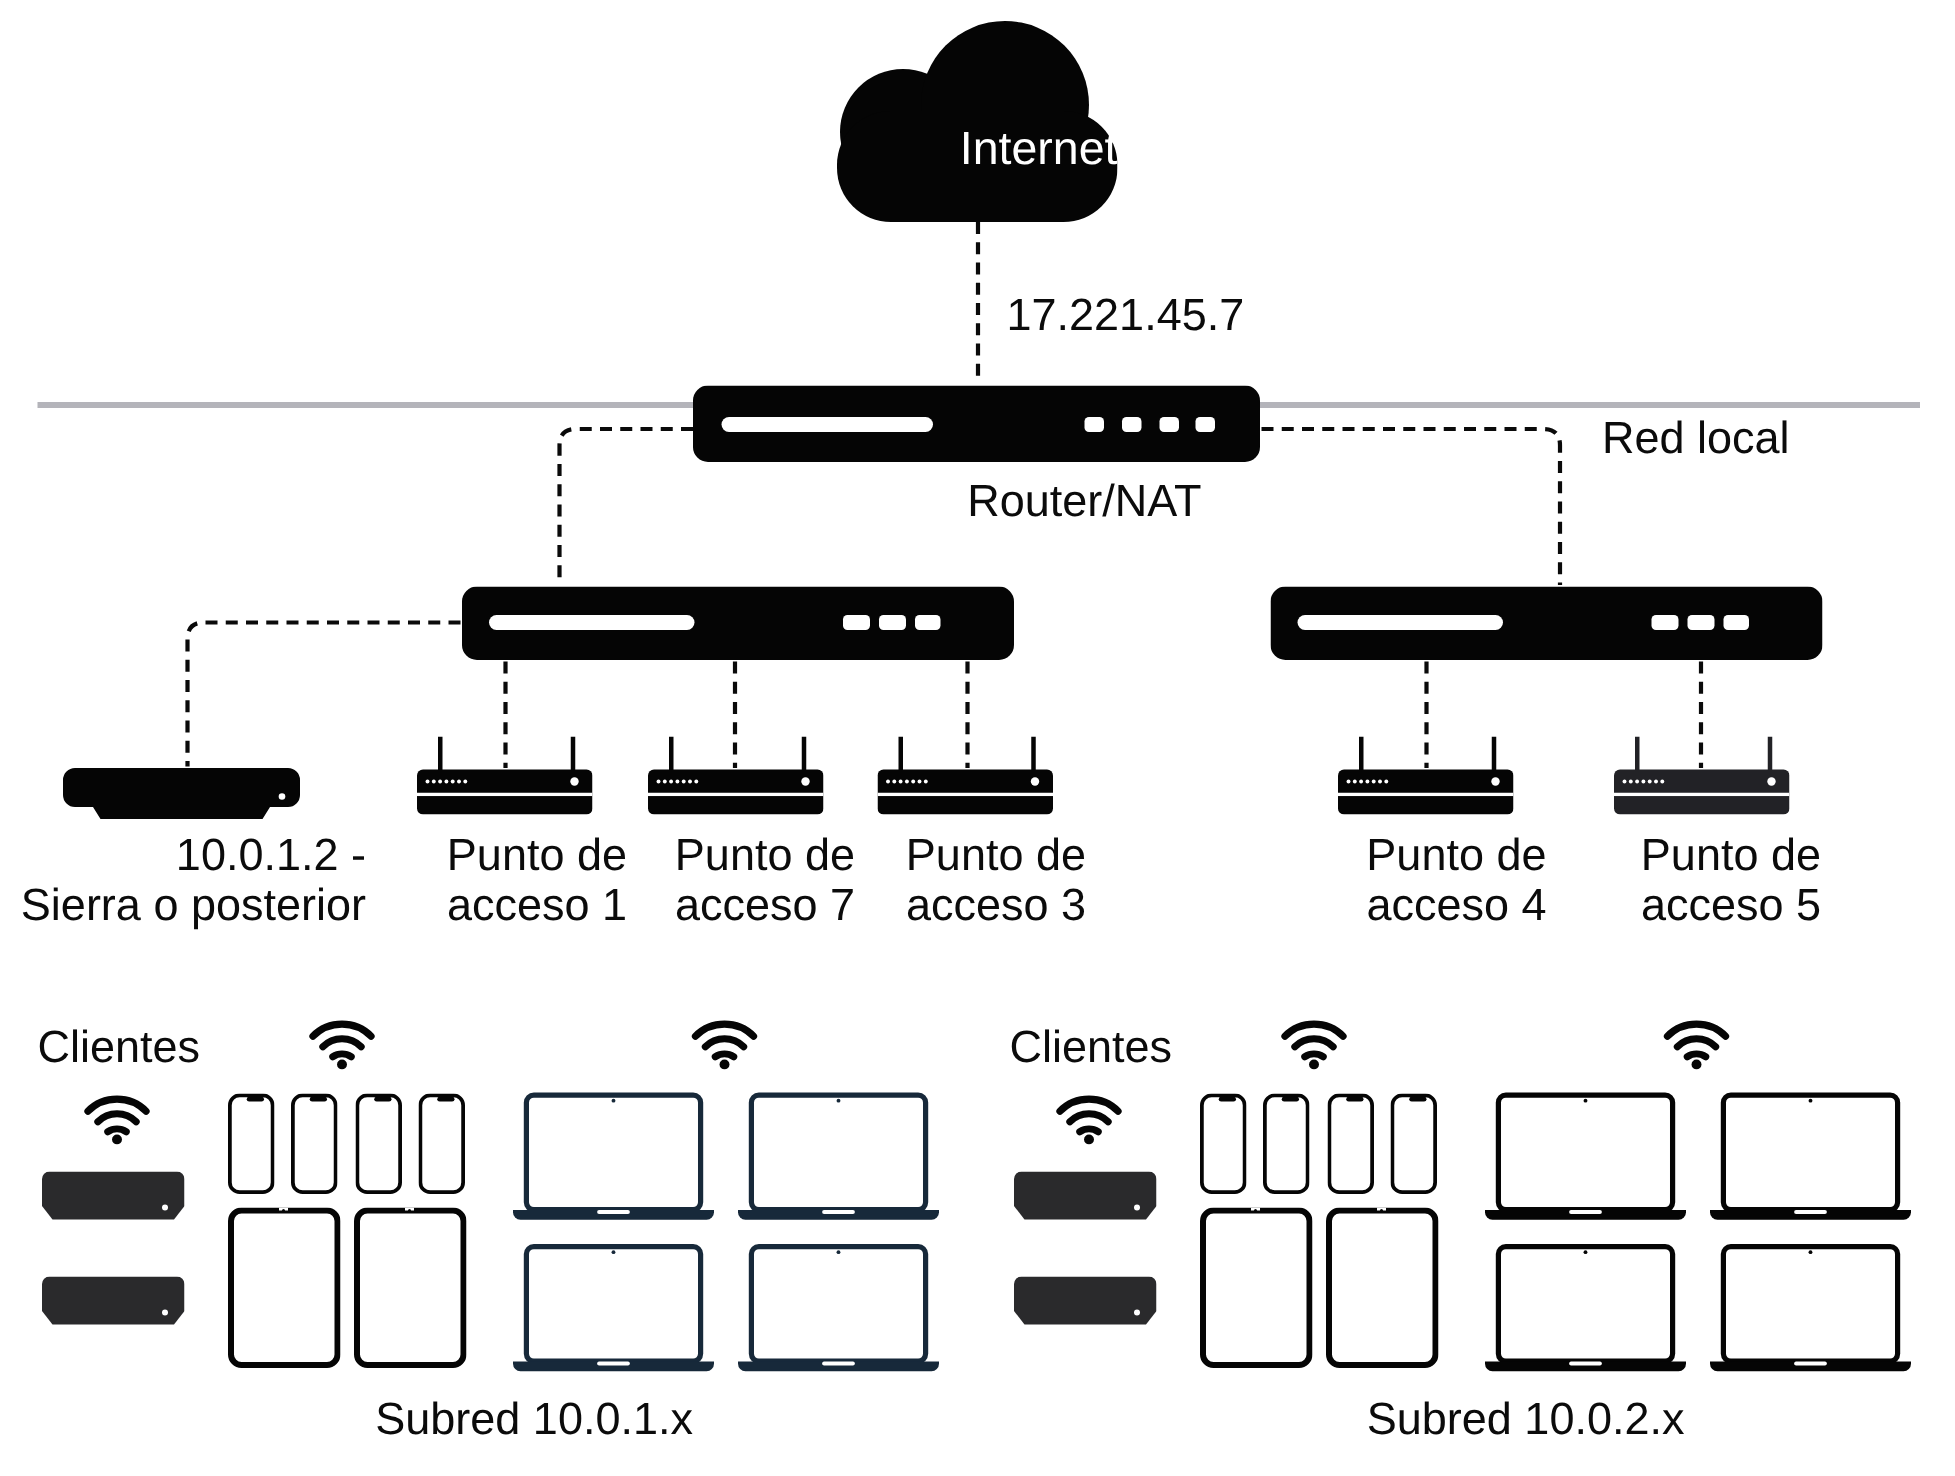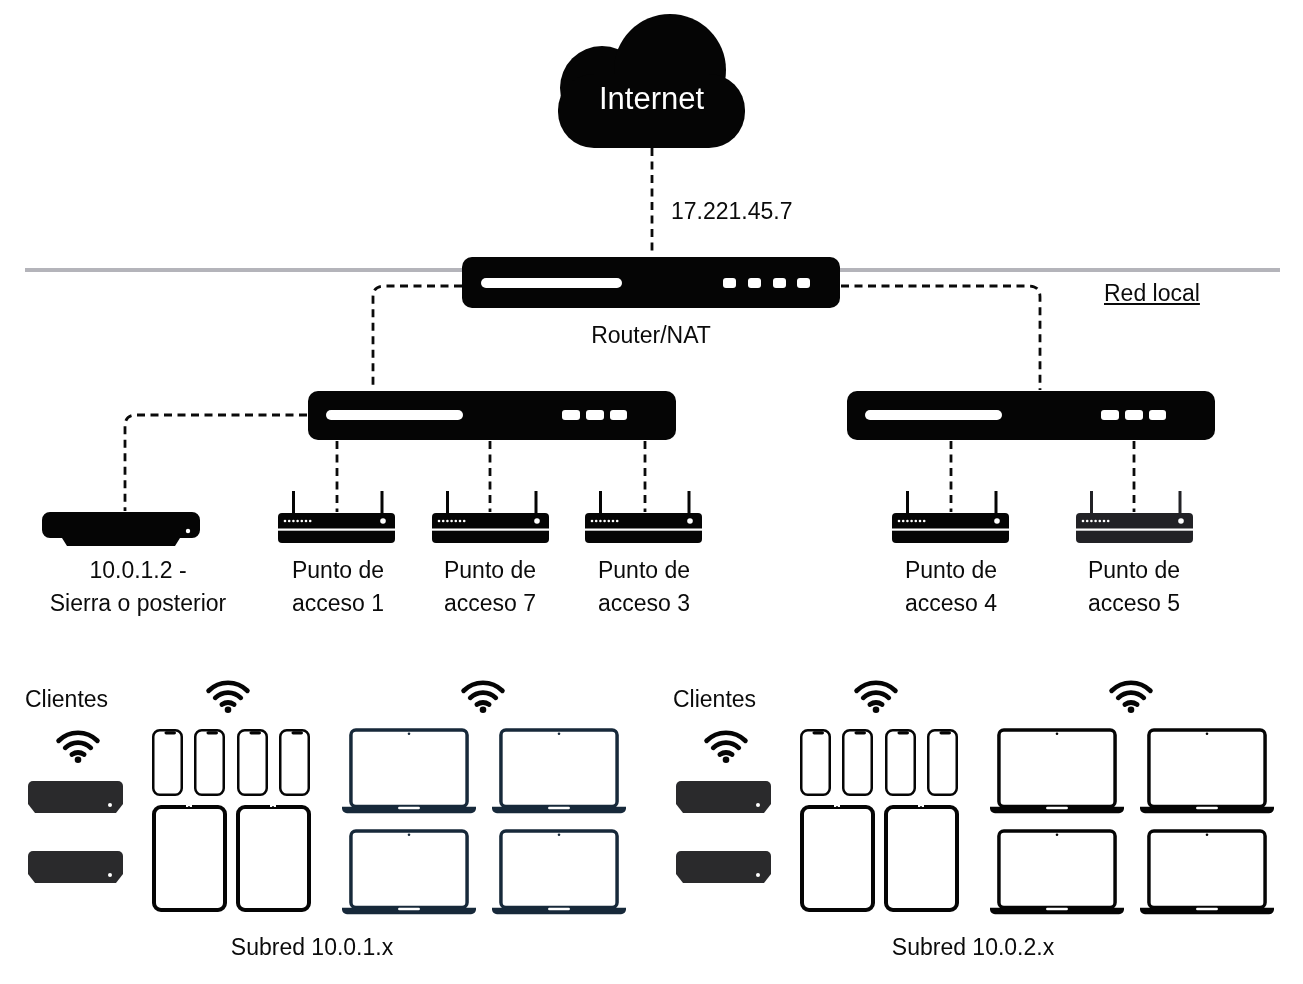--- a/index.html
+++ b/index.html
@@ -1,20 +1,20 @@
 <!DOCTYPE html>
 <html style="--device_black: #050505; --client_mini_gray: #2a2a2c; --ap5_gray: #222226; --laptop_navy: #17293a; --network_line_gray: #b4b4ba;"><head>
 <meta charset="utf-8">
 <style>
   html,body{margin:0;padding:0;background:#fff;}
   .canvas{position:relative;width:1303px;height:984px;background:#fff;overflow:hidden;
           font-family:"Liberation Sans","DejaVu Sans",sans-serif;color:#000;}
   .abs{position:absolute;}
-  .lbl{font-size:23px;line-height:34px;color:#0b0b0b;white-space:nowrap;}
-  .center{text-align:center;}
+  .lbl{font-size:30px;line-height:34px;color:#0b0b0b;white-space:nowrap;}
+  .center{text-align:right;}
   .multiline{white-space:normal;line-height:33px;}
   .white{color:#fff;}
   .c-black{color:var(--device_black);}
   .c-gray{color:var(--client_mini_gray);}
   .c-ap5{color:var(--ap5_gray);}
   .c-navy{color:var(--laptop_navy);}
   .grayline{background:var(--network_line_gray);}
   svg.dev{display:block;overflow:visible;}
   #defs{position:absolute;width:0;height:0;}
 </style>
@@ -97,21 +97,21 @@
     <path d="M841,286 H1029 Q1040,286 1040,297 V390"></path>
     <path d="M307,415 H136 Q125,415 125,426 V511"></path>
     <path d="M337,441 V512"></path>
     <path d="M490,441 V512"></path>
     <path d="M645,441 V512"></path>
     <path d="M951,441 V512"></path>
     <path d="M1134,441 V512"></path>
   </svg>
 
   <div class="abs grayline" style="left:25px;top:268px;width:1255px;height:3.5px;"></div>
-  <div class="abs lbl" style="left:1104px;top:276px;text-decoration:underline;">Red local</div>
+  <div class="abs lbl" style="left:1068px;top:276px;">Red local</div>
 
   <svg class="abs dev c-black" style="left:558px;top:12px" width="187" height="136">
       <use href="#sym-cloud"></use>
     </svg>
   <div class="abs lbl white center" style="left:558px;top:82px;width:187px;font-size:31px;">Internet</div>
 
   <div class="abs lbl" style="left:671px;top:194px;">17.221.45.7</div>
 
   <svg class="abs dev c-black" style="left:462px;top:257px" width="378" height="51">
       <use href="#sym-router"></use>
@@ -121,21 +121,21 @@
   <svg class="abs dev c-black" style="left:308px;top:391px" width="368" height="49">
       <use href="#sym-switch"></use>
     </svg>
   <svg class="abs dev c-black" style="left:847px;top:391px" width="368" height="49">
       <use href="#sym-switch"></use>
     </svg>
 
   <svg class="abs dev c-black" style="left:42px;top:512px" width="158" height="34">
       <use href="#sym-mini-server"></use>
     </svg>
-  <div class="abs lbl center multiline" style="left:16px;top:554px;width:244px;">
+  <div class="abs lbl center multiline" style="left:0px;top:554px;width:244px;">
     <div>10.0.1.2 -</div>
     <div>Sierra o posterior</div>
   </div>
 
   <svg class="abs dev c-black" style="left:278px;top:491px" width="117" height="52">
       <use href="#sym-ap"></use>
     </svg>
   <div class="abs lbl center multiline" style="left:258px;top:554px;width:160px;">
     <div>Punto de</div>
     <div>acceso 1</div>

